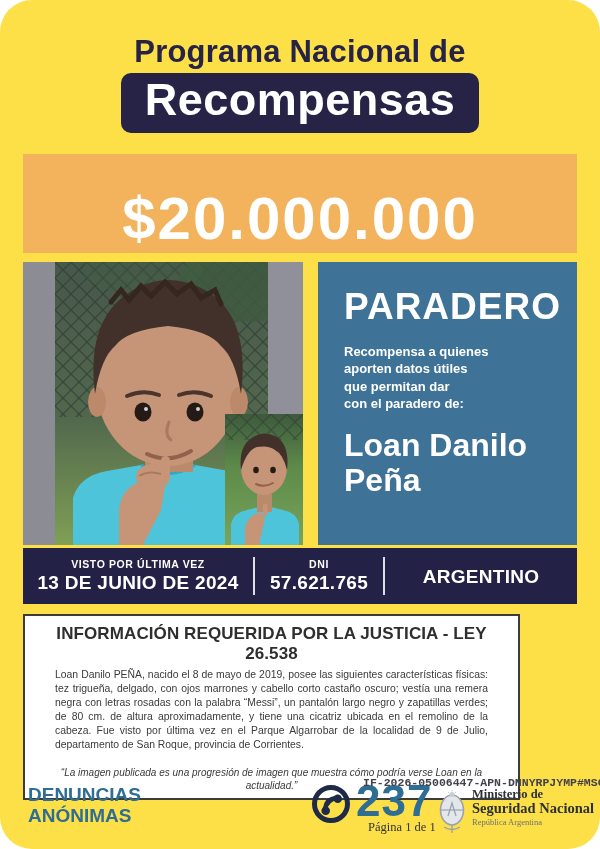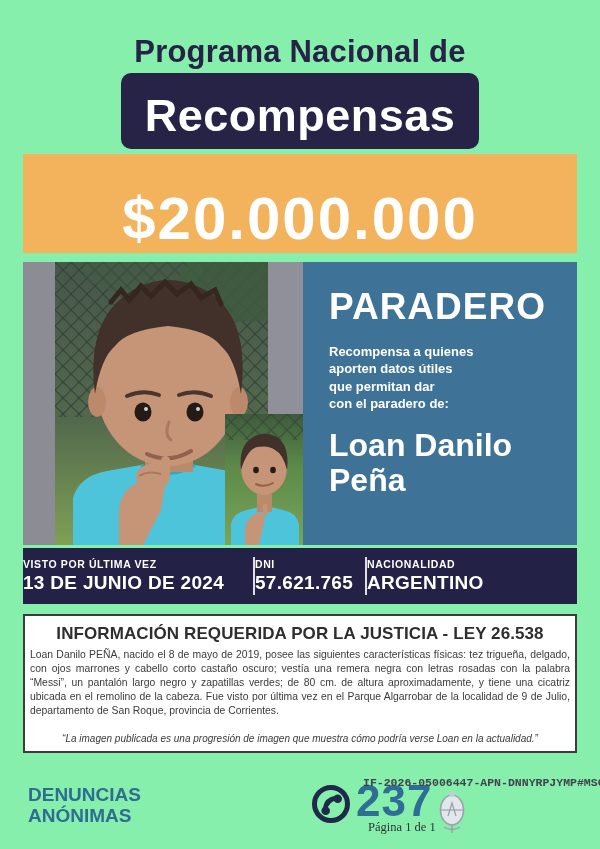--- a/index.html
+++ b/index.html
@@ -1,52 +1,52 @@
 <!DOCTYPE html>
 <html><head>
 <meta charset="utf-8">
 <style>
   html,body{margin:0;padding:0;}
   body{width:600px;height:849px;background:#ffffff;font-family:"Liberation Sans",sans-serif;overflow:hidden;}
-  .poster{position:relative;width:600px;height:849px;background:#86efac;}
+  .poster{position:relative;width:600px;height:849px;background:#fde047;border-radius:32px;}
 
   
   .hdr{position:absolute;top:34px;left:0;right:0;text-align:center;}
   .hdr-line1{font-size:31px;font-weight:800;color:#262347;letter-spacing:.2px;}
   .hdr-badge{display:inline-block;margin-top:3px;background:#262347;color:#ffffff;
-             font-size:45px;font-weight:800;padding:17px 24px 7px;border-radius:10px;letter-spacing:.5px;}
+             font-size:45px;font-weight:800;padding:1px 24px 7px;border-radius:10px;letter-spacing:.5px;}
 
   
   .banner{position:absolute;top:154px;left:23px;width:554px;height:99px;background:#F2B35C;
           display:flex;align-items:flex-end;justify-content:center;}
   .banner-amount{font-size:60px;font-weight:800;color:#ffffff;letter-spacing:2px;}
 
   
-  .main{position:absolute;top:262px;left:23px;width:554px;height:283px;display:flex;}
+  .main{position:absolute;top:262px;left:23px;width:554px;height:283px;display:flex;gap:15px;}
   .photo{width:280px;height:283px;flex:0 0 280px;}
   .photo svg{display:block;}
   .panel{flex:1;background:#3E7296;color:#ffffff;padding:24px 16px 0 26px;box-sizing:border-box;}
   .panel-title{font-size:37px;font-weight:800;letter-spacing:1px;}
   .panel-desc{margin-top:15px;font-size:13px;font-weight:600;line-height:1.33;white-space:pre-line;}
   .panel-name{margin-top:16px;font-size:32px;font-weight:800;line-height:1.1;white-space:pre-line;}
 
   
   .stats{position:absolute;top:548px;left:23px;width:554px;height:56px;background:#232145;
-         display:flex;align-items:center;color:#ffffff;text-align:left;}
+         display:flex;align-items:center;color:#ffffff;text-align:center;}
   .stat{display:flex;flex-direction:column;justify-content:center;}
   .stat.c1{width:230px;}
-  .stat.c2{width:110px;}
+  .stat.c2{width:128px;}
   .stat.c3{flex:1;}
   .stat-label{font-size:10.5px;font-weight:800;letter-spacing:.6px;}
   .stat-value{font-size:19px;font-weight:800;letter-spacing:.3px;margin-top:2px;}
   .divider{width:2px;height:38px;background:rgba(255,255,255,.85);}
 
   
-  .legal{position:absolute;top:614px;left:23px;width:554px;min-height:131px;border:2px solid #3c3c3c;
-         box-sizing:border-box;padding:8px 5px 6px;background:#ffffff;}
+  .legal{position:absolute;top:614px;left:23px;width:497px;min-height:131px;border:2px solid #3c3c3c;
+         box-sizing:border-box;padding:8px 30px 6px;background:#ffffff;}
   .legal-title{text-align:center;font-size:17px;font-weight:800;color:#2e2e2e;letter-spacing:.1px;}
   .legal-body{margin-top:4px;font-size:10.4px;font-weight:500;color:#3a3a3a;line-height:1.34;text-align:justify;}
   .legal-note{font-size:10px;font-style:italic;color:#3a3a3a;line-height:1.34;text-align:center;margin-top:14px;}
 
   
   .f-denuncias{position:absolute;left:28px;top:784px;font-size:19px;font-weight:800;color:#2E6D94;line-height:1.12;}
   .f-contact{position:absolute;left:150px;top:786px;font-size:11px;font-weight:700;color:#4a4e53;line-height:1.22;}
   .f-contact .email{font-size:11.5px;font-weight:800;color:#33383d;}
   .f-phone{position:absolute;left:311px;top:784px;width:40px;height:40px;}
   .f-134{position:absolute;left:356px;top:776px;font-size:44px;font-weight:800;color:#2E6D94;letter-spacing:1px;}
@@ -168,21 +168,20 @@
       <div class="stat-label">VISTO POR ÚLTIMA VEZ</div>
       <div class="stat-value">13 DE JUNIO DE 2024</div>
     </div>
     <div class="divider"></div>
     <div class="stat c2">
       <div class="stat-label">DNI</div>
       <div class="stat-value">57.621.765</div>
     </div>
     <div class="divider"></div>
     <div class="stat c3">
-      <div class="stat-label">NACIONALIDAD</div>
       <div class="stat-value">ARGENTINO</div>
     </div>
   </div>
 
   <div class="legal">
     <div class="legal-title">INFORMACIÓN REQUERIDA POR LA JUSTICIA - LEY 26.538</div>
     <div class="legal-body">Loan Danilo PEÑA, nacido el 8 de mayo de 2019, posee las siguientes características físicas: tez trigueña, delgado, con ojos marrones y cabello corto castaño oscuro; vestía una remera negra con letras rosadas con la palabra “Messi”, un pantalón largo negro y zapatillas verdes; de 80 cm. de altura aproximadamente, y tiene una cicatriz ubicada en el remolino de la cabeza. Fue visto por última vez en el Parque Algarrobar de la localidad de 9 de Julio, departamento de San Roque, provincia de Corrientes.</div>
     <div class="legal-note">“La imagen publicada es una progresión de imagen que muestra cómo podría verse Loan en la actualidad.”</div>
   </div>
 
@@ -212,18 +211,23 @@
         <line x1="16" y1="1" x2="16" y2="2.5"></line>
           <line x1="12" y1="3" x2="13.2" y2="4"></line>
           <line x1="20" y1="3" x2="18.8" y2="4"></line>
       </g>
       <path d="M12 27 L16 14 L20 27" fill="none" stroke="#9AA3AD" stroke-width="1.3"></path>
       <path d="M8 38 Q16 43 24 38" fill="none" stroke="#9AA3AD" stroke-width="1.4"></path>
       <path d="M16 36 L16 44" stroke="#9AA3AD" stroke-width="1.4"></path>
     </svg>
   </div>
 
+  <div class="f-ministry">
+    <div class="m1">Ministerio de</div>
+    <div class="m2">Seguridad Nacional</div>
+    <div class="m3">República Argentina</div>
+  </div>
 
   <div class="f-watermark">IF-2026-05006447-APN-DNNYRPJYMP#MSG</div>
 
   <div class="f-pagina">Página 1 de 1</div>
 
 </div>
 
 </body></html>

